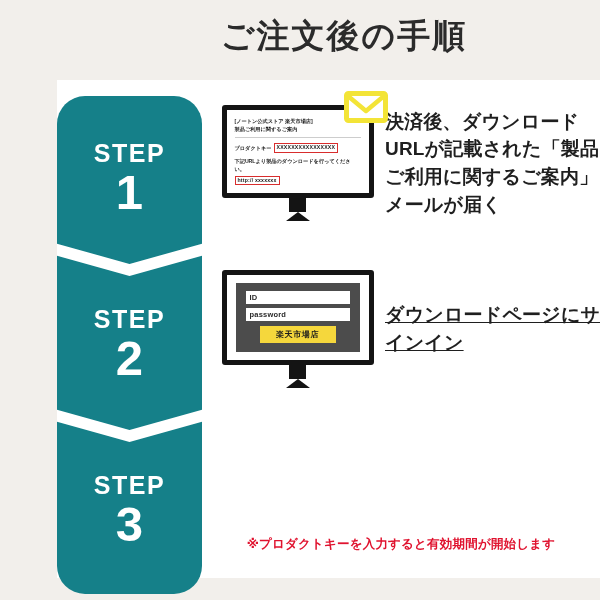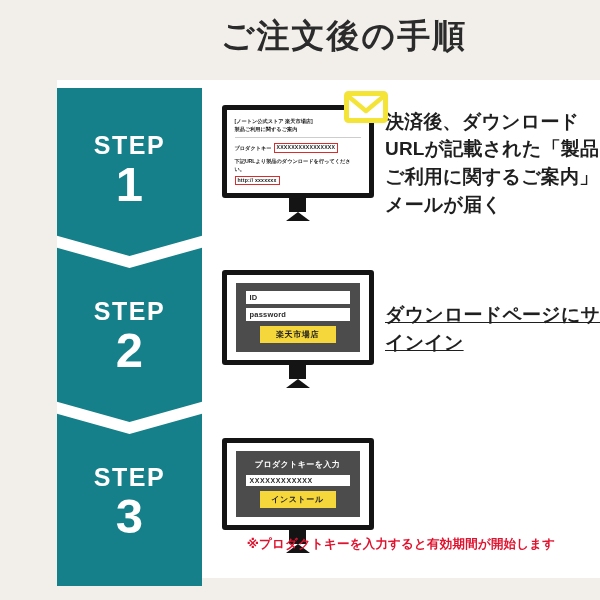--- a/index.html
+++ b/index.html
@@ -42,25 +42,26 @@
     top: 80px;
     width: 557px;
     height: 498px;
     background: #ffffff;
   }
 
   
   .rail {
     position: absolute;
     left: 0;
-    top: 8px;
+    top: 16px;
     width: 145px;
     height: 498px;
     background: #158089;
     overflow: hidden;
+    border-radius: 28px;
   }
   .step-cell {
     position: relative;
     width: 145px;
     height: 166px;
     box-sizing: border-box;
     display: flex;
     flex-direction: column;
     align-items: center;
     justify-content: center;
@@ -333,33 +334,20 @@
               </div>
             </div>
             <div class="mon-neck"></div>
             <div class="mon-base trap"></div>
           </div>
         </div>
         <div class="desc desc-2">ダウンロードページにサインイン</div>
       </div>
 
       <div class="row">
-        <div class="art">
-          <div class="monitor">
-            <div class="mon-body">
-              <div class="dark-screen">
-                <div class="dark-title">プロダクトキーを入力</div>
-                <div class="key-field">XXXXXXXXXXXX</div>
-                <div class="ybtn">インストール</div>
-              </div>
-            </div>
-            <div class="mon-neck"></div>
-            <div class="mon-base trap"></div>
-          </div>
-        </div>
       </div>
 
     </div>
 
     <div class="footnote">※プロダクトキーを入力すると有効期間が開始します</div>
 
   </div>
 </div>
 
 </body></html>

